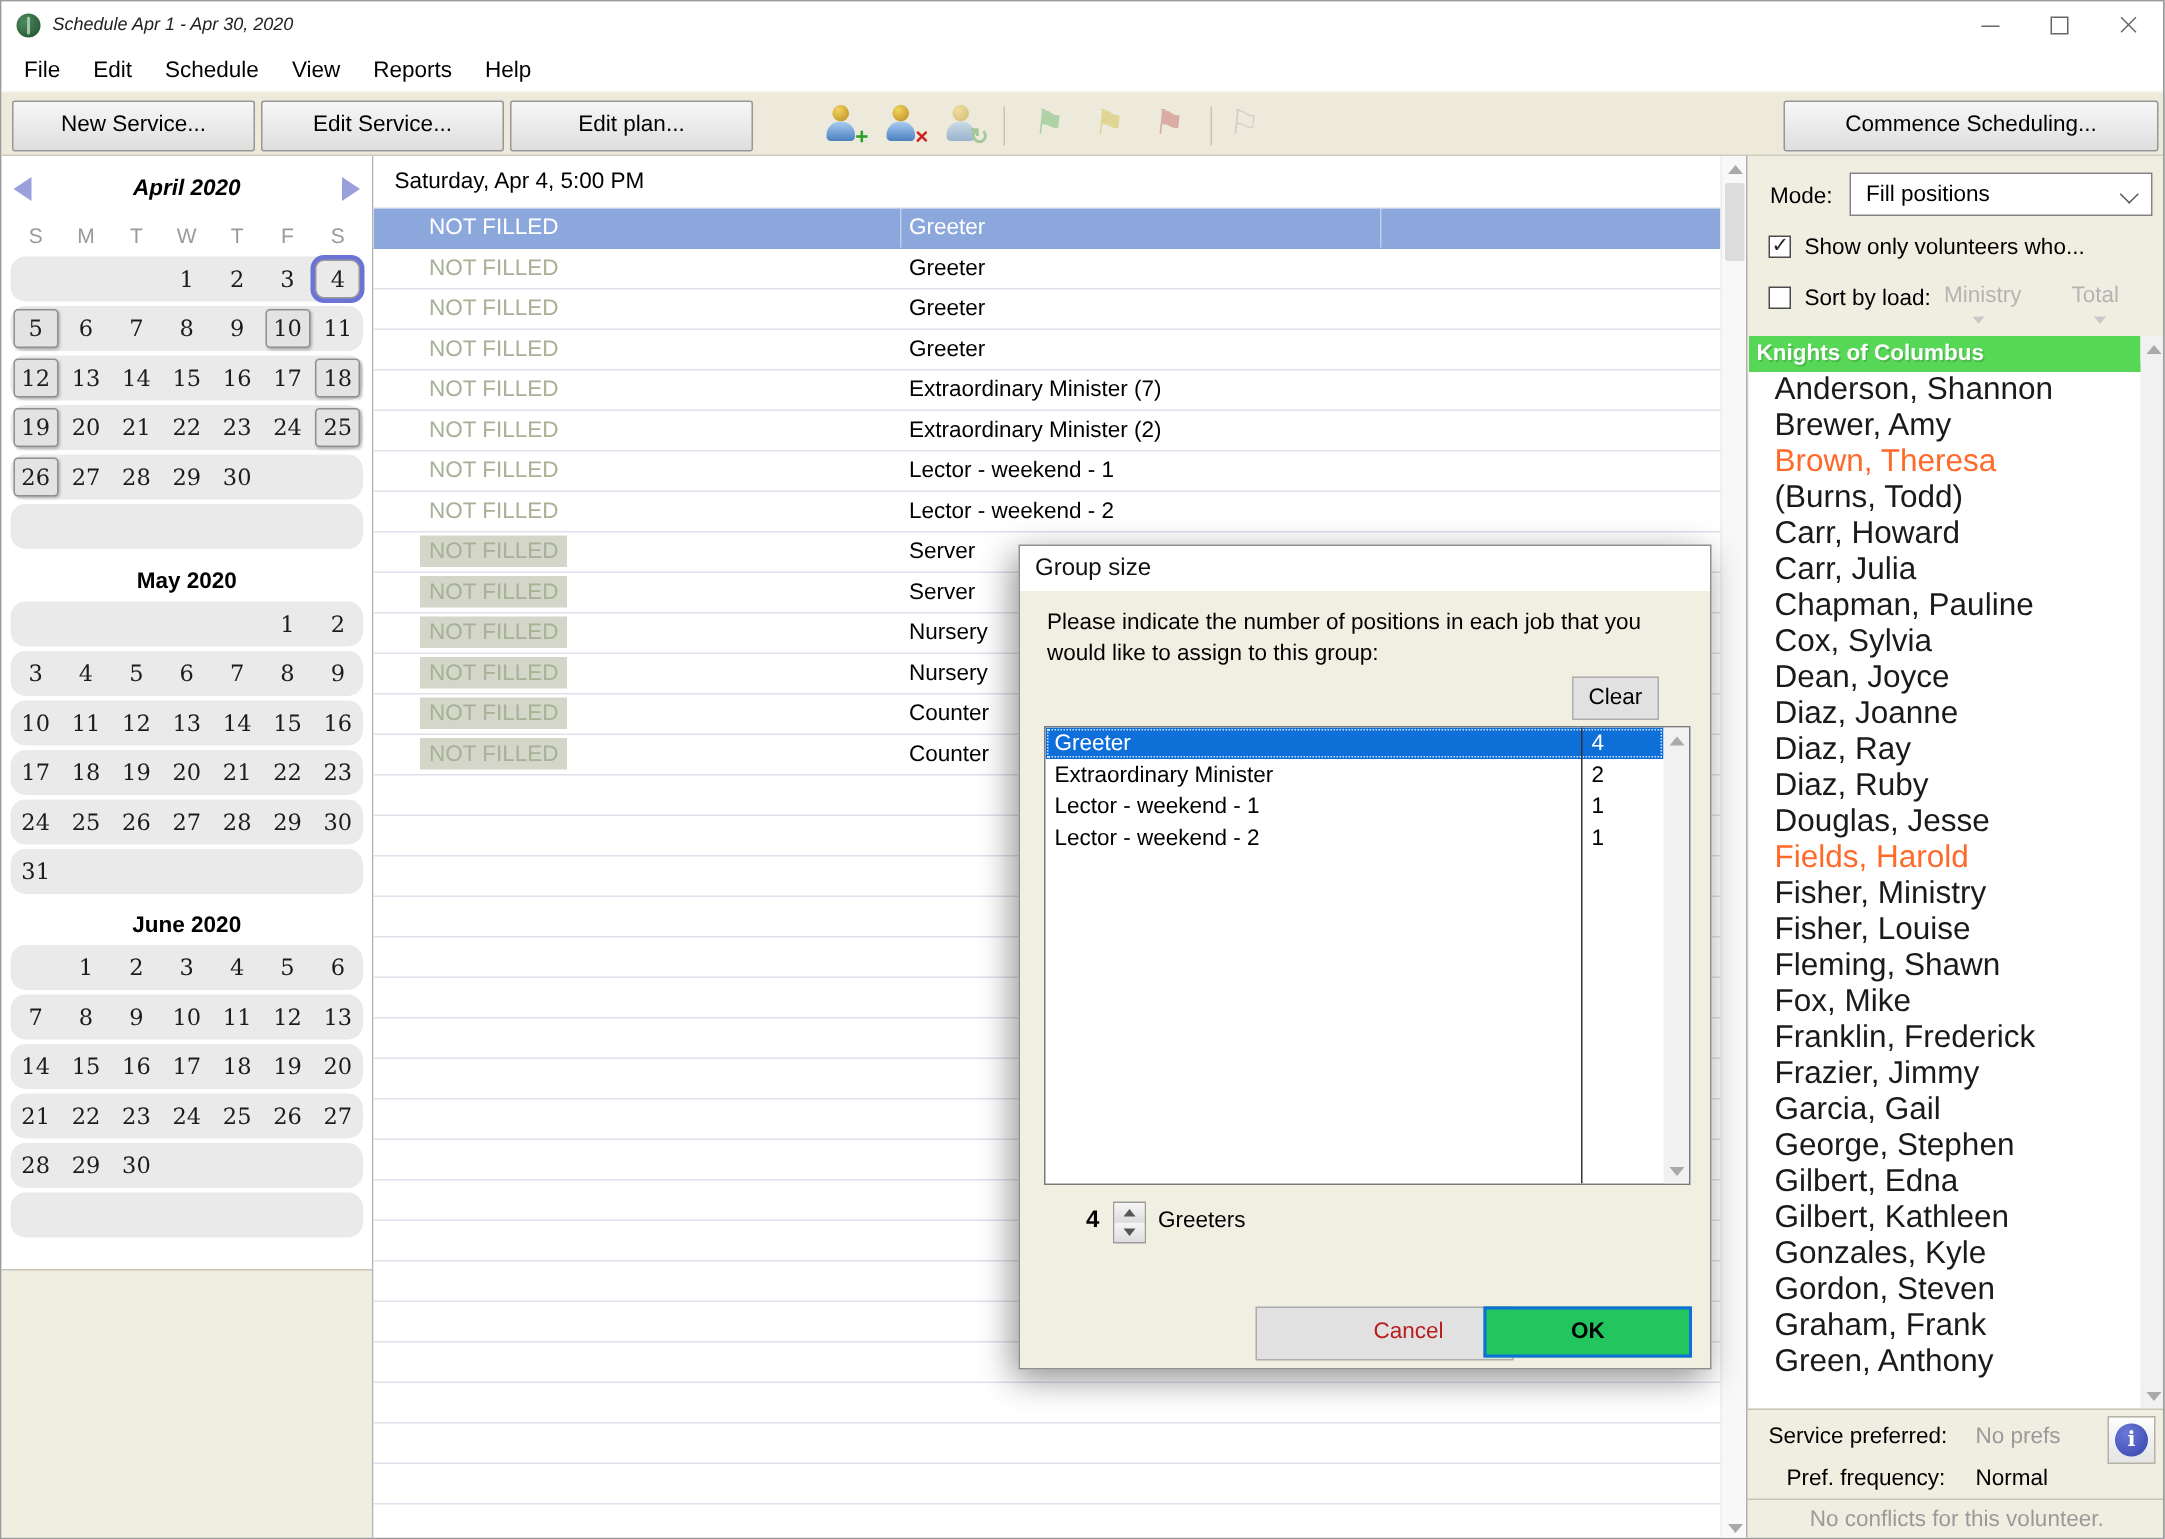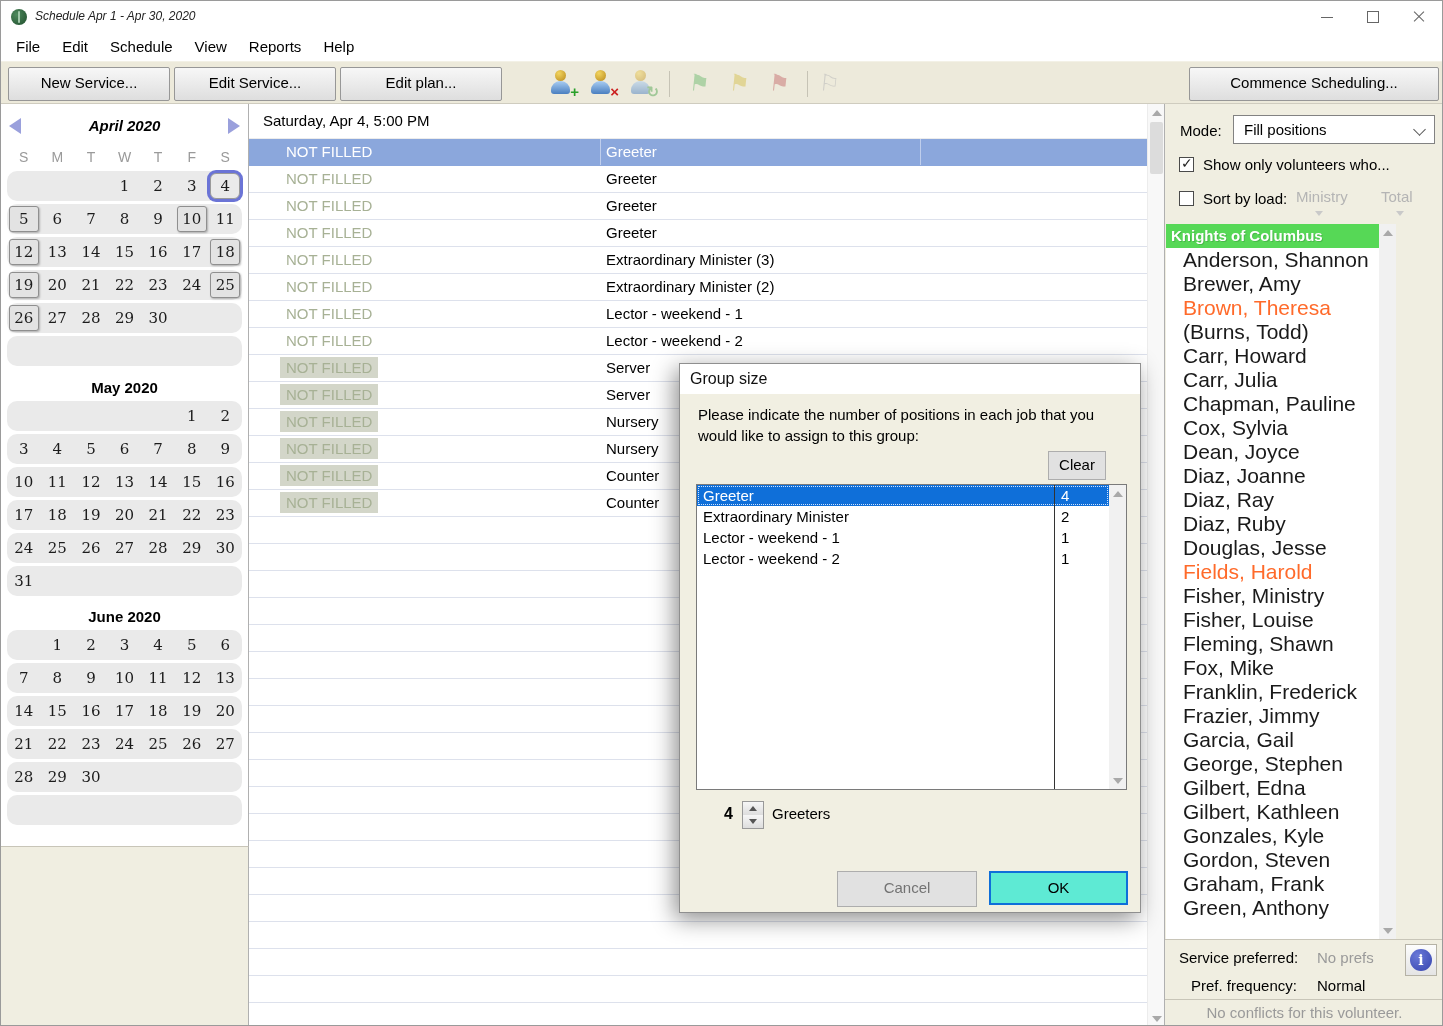--- a/index.html
+++ b/index.html
@@ -85,21 +85,21 @@
   .cb{position:absolute;left:14px;width:15px;height:15px;background:#fff;border:1px solid #4a4a4a;box-sizing:border-box;}
   .cb.checked::after{content:"✓";position:absolute;left:1px;top:-3px;font-size:14px;color:#222;}
   .cb1{top:53px;} .cb2{top:87px;}
   .cb-label{position:absolute;left:38px;font-size:15px;color:#000;}
   .lbl1{top:52px;} .lbl2{top:86px;}
   .load-col{position:absolute;font-size:15px;color:#b4b4b4;}
   .load-ministry{left:131px;top:84px;} .load-total{left:216px;top:84px;}
   .load-tri{position:absolute;top:107px;width:0;height:0;border-left:4px solid transparent;border-right:4px solid transparent;
             border-top:5px solid #c9c9c9;}
   .ltri1{left:150px;} .ltri2{left:231px;}
-  .vol-list{position:absolute;left:1px;top:120px;width:230px;height:715px;background:#fff;overflow:hidden;}
+  .vol-list{position:absolute;left:1px;top:120px;width:278px;height:715px;background:#fff;overflow:hidden;}
   .vol-header{height:24px;background:var(--group-header-green);color:#fff;font-weight:bold;font-size:15px;
               line-height:24px;padding-left:5px;text-shadow:1px 1px 0 rgba(0,0,0,.15);}
   .vol-item{height:24px;line-height:24px;font-size:21px;color:#1a1a1a;padding-left:17px;}
   .vol-item.orange{color:var(--flagged-name-orange);}
   .vol-sb{position:absolute;top:0;right:0;width:17px;height:100%;background:#f1f1f1;}
   .vol-sb .arr{position:absolute;left:0;width:17px;height:17px;display:flex;justify-content:center;align-items:center;background:#f1f1f1;}
   .info-box{position:absolute;left:0;top:835px;width:100%;height:60px;border-top:1px solid #c8c5b8;box-sizing:border-box;}
   .info-row1-label{position:absolute;left:14px;top:9px;font-size:15px;color:#000;}
   .info-row1-value{position:absolute;left:152px;top:9px;font-size:15px;color:#9a9a9a;}
   .info-row2-label{position:absolute;left:26px;top:37px;font-size:15px;color:#000;}
@@ -128,23 +128,23 @@
   .dlg-list .vsb2 .arr{position:absolute;left:0;width:17px;height:17px;display:flex;justify-content:center;align-items:center;}
   .spin-value{position:absolute;left:44px;top:441px;font-size:16px;font-weight:bold;color:#000;}
   .spinner{position:absolute;left:62px;top:437px;width:22px;height:28px;border:1px solid #999;background:#fff;box-sizing:border-box;}
   .spinner .sbtn{position:absolute;left:0;width:20px;height:13px;background:linear-gradient(#f6f6f6,#ddd);
                  border-bottom:1px solid #aaa;display:flex;justify-content:center;align-items:center;}
   .spinner .sdown{top:13px;border-bottom:none;}
   .stri-up{width:0;height:0;border-left:4px solid transparent;border-right:4px solid transparent;border-bottom:5px solid #555;}
   .stri-down{width:0;height:0;border-left:4px solid transparent;border-right:4px solid transparent;border-top:5px solid #555;}
   .spin-label{position:absolute;left:92px;top:441px;font-size:15px;color:#000;}
   .dlg-cancel{position:absolute;left:157px;top:507px;width:138px;height:34px;background:#e1e1e1;border:1px solid #adadad;
-              font-size:15px;text-align:center;line-height:32px;color:#737373;}
-  .dlg-ok{position:absolute;left:309px;top:507px;width:139px;height:34px;background:#5eead4;
-          border:2px solid var(--ok-button-border);font-size:15px;text-align:center;line-height:30px;color:#000;box-sizing:border-box;}
+              font-size:15px;text-align:center;line-height:32px;color:#b91c1c;padding-left:32px;}
+  .dlg-ok{position:absolute;left:309px;top:507px;width:139px;height:34px;background:#22c55e;
+          border:2px solid var(--ok-button-border);font-size:15px;text-align:center;line-height:30px;color:#000;box-sizing:border-box;font-weight:bold;}
 </style>
 </head>
 <body>
 
 <div id="app">
 
   <div class="titlebar">
     <div class="app-icon"></div>
     <div class="title-text">Schedule Apr 1 - Apr 30, 2020</div>
     <div class="win-btn win-min"></div>
@@ -635,21 +635,21 @@
         <div class="srow">
           <span class="nf">NOT FILLED</span>
           <span class="pos">Greeter</span>
         </div>
         <div class="srow">
           <span class="nf">NOT FILLED</span>
           <span class="pos">Greeter</span>
         </div>
         <div class="srow">
           <span class="nf">NOT FILLED</span>
-          <span class="pos">Extraordinary Minister (3)</span>
+          <span class="pos">Extraordinary Minister (7)</span>
         </div>
         <div class="srow">
           <span class="nf">NOT FILLED</span>
           <span class="pos">Extraordinary Minister (2)</span>
         </div>
         <div class="srow">
           <span class="nf">NOT FILLED</span>
           <span class="pos">Lector - weekend - 1</span>
         </div>
         <div class="srow">

